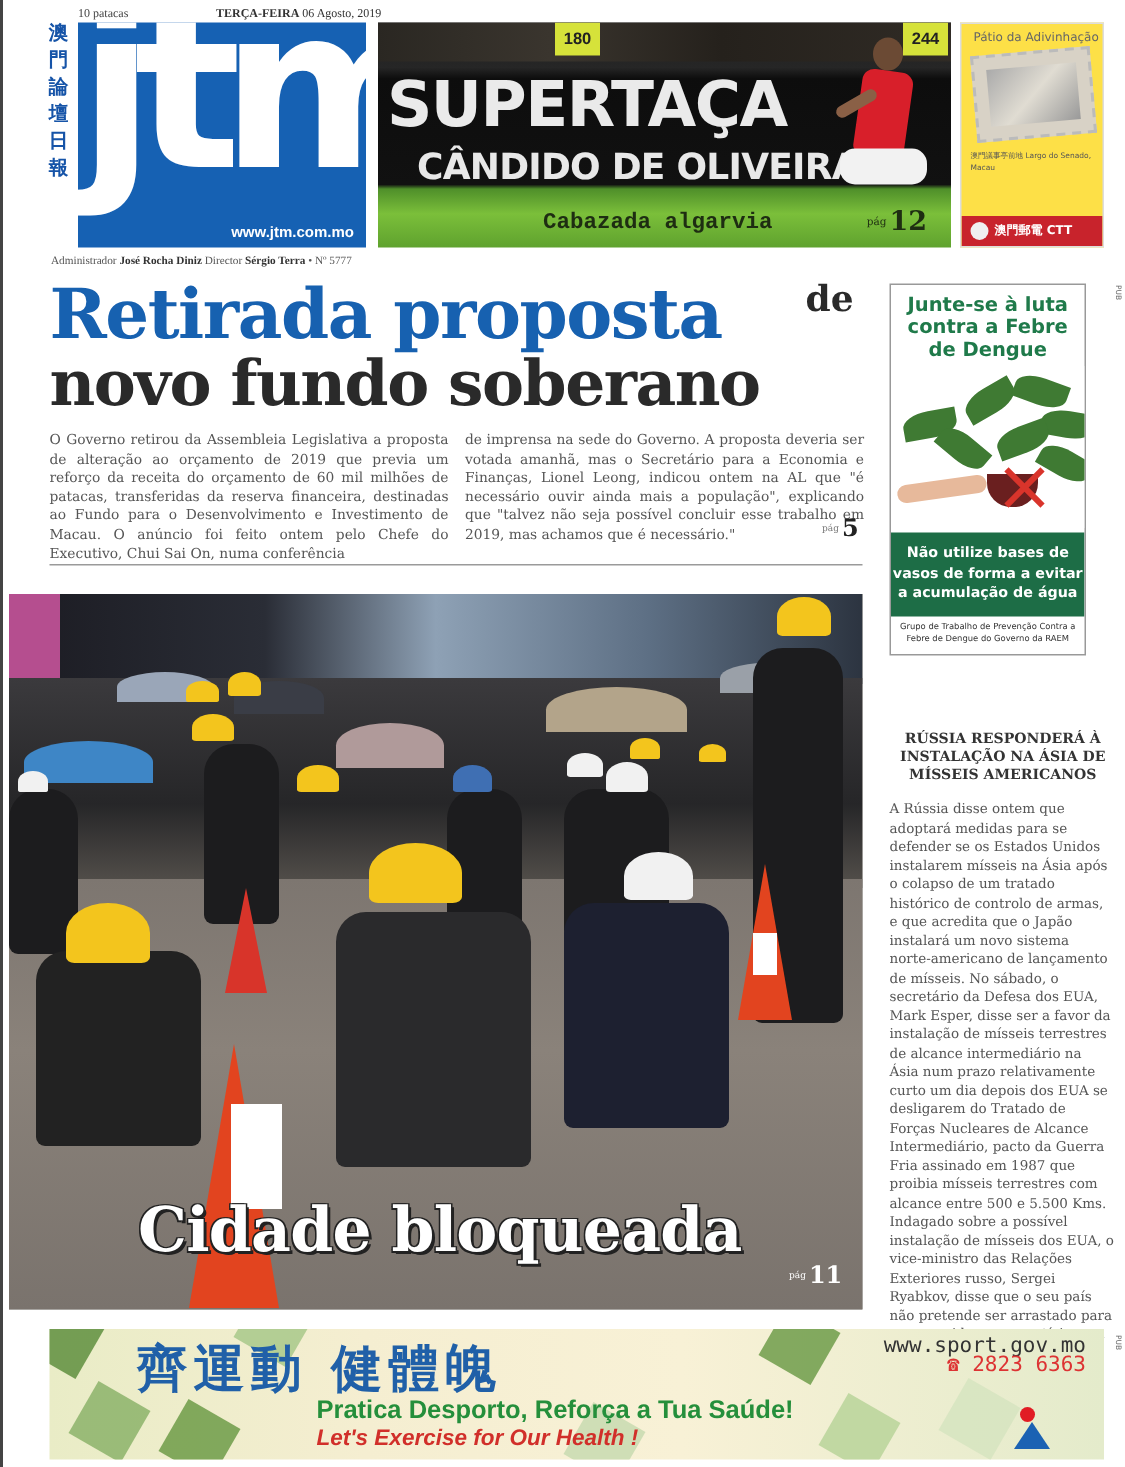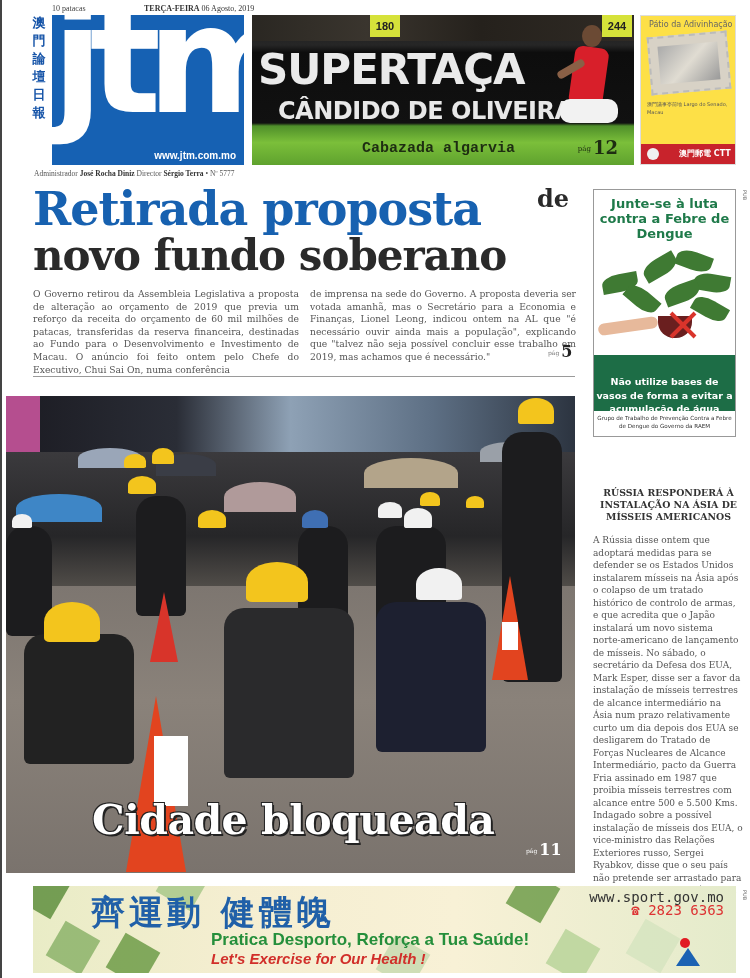--- a/index.html
+++ b/index.html
@@ -33,46 +33,46 @@
   .sport-caption { position: absolute; left: 110px; top: 125px; font-family: Liberation Mono, monospace; font-weight: bold; font-size: 15px; color: #1e2d12; text-align: right; }
   .sport-page { position: absolute; right: 16px; top: 122px; font-family: "DejaVu Serif", serif; font-weight: bold; font-size: 18px; color: #1e2d12; }
   .sport-page small { font-size: 7px; font-weight: normal; margin-right: 2px; vertical-align: middle; }
 
   
   .ctt-ad { position: absolute; left: 640px; top: 15px; width: 96px; height: 150px; background: #fde047; border: 1px solid #ddd; overflow: hidden; }
   .ctt-ad .ctt-title { position: absolute; left: 8px; top: 4px; font-size: 8px; color: #666; font-family: "DejaVu Sans", sans-serif; }
   .ctt-ad .stamp { position: absolute; left: 8px; top: 18px; width: 80px; height: 58px; background: #d8d2c6; border: 2px dashed #bbb; transform: rotate(-5deg); }
   .ctt-ad .stamp::after { content: ""; position: absolute; left: 8px; top: 8px; width: 60px; height: 38px; background: linear-gradient(135deg, #aaa 0%, #e0dcd2 50%, #999 100%); }
   .ctt-ad .addr { position: absolute; left: 6px; top: 84px; font-size: 5px; line-height: 8px; color: #555; font-family: "DejaVu Sans", sans-serif; }
-  .ctt-ad .bar { position: absolute; left: 0; bottom: 0; width: 100%; height: 20px; background: #c8232c; color: #fff; font-size: 8px; font-family: "DejaVu Sans", sans-serif; font-weight: bold; line-height: 20px; padding-left: 38px; }
+  .ctt-ad .bar { position: absolute; left: 0; bottom: 0; width: 100%; height: 20px; background: #c8232c; color: #fff; font-size: 8px; font-family: "DejaVu Sans", sans-serif; font-weight: bold; line-height: 20px; padding-left: 22px; }
   .ctt-ad .bar::before { content: ""; position: absolute; left: 6px; top: 4px; width: 12px; height: 12px; border-radius: 50%; background: #f0f0f0; }
 
   
   .headline-blue { position: absolute; left: 33px; top: 183px; font-family: "DejaVu Serif", serif; font-weight: bold; font-size: 46px; color: #1761b0; letter-spacing: -1px; line-height: 52px; }
   .headline-de { position: absolute; left: 537px; top: 184px; font-family: "DejaVu Serif", serif; font-weight: bold; font-size: 24px; color: #2a2a2a; }
   .headline-dark { position: absolute; left: 33px; top: 232px; font-family: "DejaVu Serif", serif; font-weight: bold; font-size: 42px; color: #2a2a2a; letter-spacing: -1px; line-height: 48px; }
   .lead-col { position: absolute; top: 288px; width: 266px; font-family: "DejaVu Serif", serif; font-size: 9.2px; line-height: 12.6px; color: #555; text-align: justify; }
   .lead-col.c1 { left: 33px; }
   .lead-col.c2 { left: 310px; }
   .lead-page { position: absolute; left: 548px; top: 342px; font-family: "DejaVu Serif", serif; font-weight: bold; font-size: 16px; color: #222; }
   .lead-page small { font-size: 6px; font-weight: normal; color: #777; margin-right: 2px; vertical-align: middle; }
   .rule { position: absolute; left: 33px; top: 376px; width: 542px; height: 1px; background: #9a9a9a; }
 
   
-  .dengue-ad { position: absolute; left: 593px; top: 189px; width: 143px; height: 248px; border: 1px solid #999; background: #fff; overflow: hidden; }
+  .dengue-ad { position: absolute; left: 593px; top: 189px; width: 131px; height: 248px; border: 1px solid #999; background: #fff; overflow: hidden; }
   .dengue-title { position: absolute; left: 0; top: 6px; width: 100%; text-align: center; font-family: "DejaVu Sans", sans-serif; font-weight: bold; font-size: 13px; line-height: 15px; color: #1f7a4a; }
   .dengue-plant { position: absolute; left: 0; top: 54px; width: 100%; height: 108px; background: #fff; }
   .leaf { position: absolute; width: 36px; height: 18px; background: #3f7a33; border-radius: 50% 0 50% 0; }
   .pot { position: absolute; left: 64px; top: 72px; width: 34px; height: 22px; background: #6a1f1f; border-radius: 0 0 16px 16px; }
   .hand { position: absolute; left: 4px; top: 76px; width: 60px; height: 12px; background: #e7b99b; border-radius: 6px; transform: rotate(-8deg); }
   .xmark { position: absolute; left: 74px; top: 66px; width: 30px; height: 30px; }
   .xmark::before, .xmark::after { content: ""; position: absolute; left: 13px; top: -2px; width: 4px; height: 34px; background: #d9342b; }
   .xmark::before { transform: rotate(45deg); }
   .xmark::after { transform: rotate(-45deg); }
-  .dengue-green { position: absolute; left: 0; top: 165px; width: 100%; height: 56px; background: #1d6d46; color: #fff; text-align: center; font-family: "DejaVu Sans", sans-serif; font-weight: bold; font-size: 9.5px; line-height: 13.5px; padding-top: 20px; }
+  .dengue-green { position: absolute; left: 0; top: 165px; width: 100%; height: 56px; background: #1d6d46; color: #fff; text-align: center; font-family: "DejaVu Sans", sans-serif; font-weight: bold; font-size: 9.5px; line-height: 13.5px; padding-top: 7px; }
   .dengue-foot { position: absolute; left: 0; top: 224px; width: 100%; text-align: center; font-family: "DejaVu Sans", sans-serif; font-size: 5.6px; line-height: 8px; color: #333; }
   .pub-mark { position: absolute; left: 740px; width: 8px; font-size: 5px; color: #666; writing-mode: vertical-rl; font-family: "DejaVu Sans", sans-serif; }
 
   
   .russia-title { position: absolute; left: 597px; top: 487px; width: 143px; text-align: center; font-family: "DejaVu Serif", serif; font-weight: bold; font-size: 9.4px; line-height: 12px; color: #333; }
   .russia-body { position: absolute; left: 593px; top: 534px; width: 150px; font-family: "DejaVu Serif", serif; font-size: 9px; line-height: 12.5px; color: #555; }
 
   
   .main-photo { position: absolute; left: 6px; top: 396px; width: 569px; height: 477px; overflow: hidden; background: #6f6a64; }
   .photo-sky { position: absolute; left: 0; top: 0; width: 100%; height: 60px; background: linear-gradient(90deg, #1b1b22 0%, #2a2d36 30%, #8ea1b5 50%, #5d6f84 75%, #2c3440 100%); }

